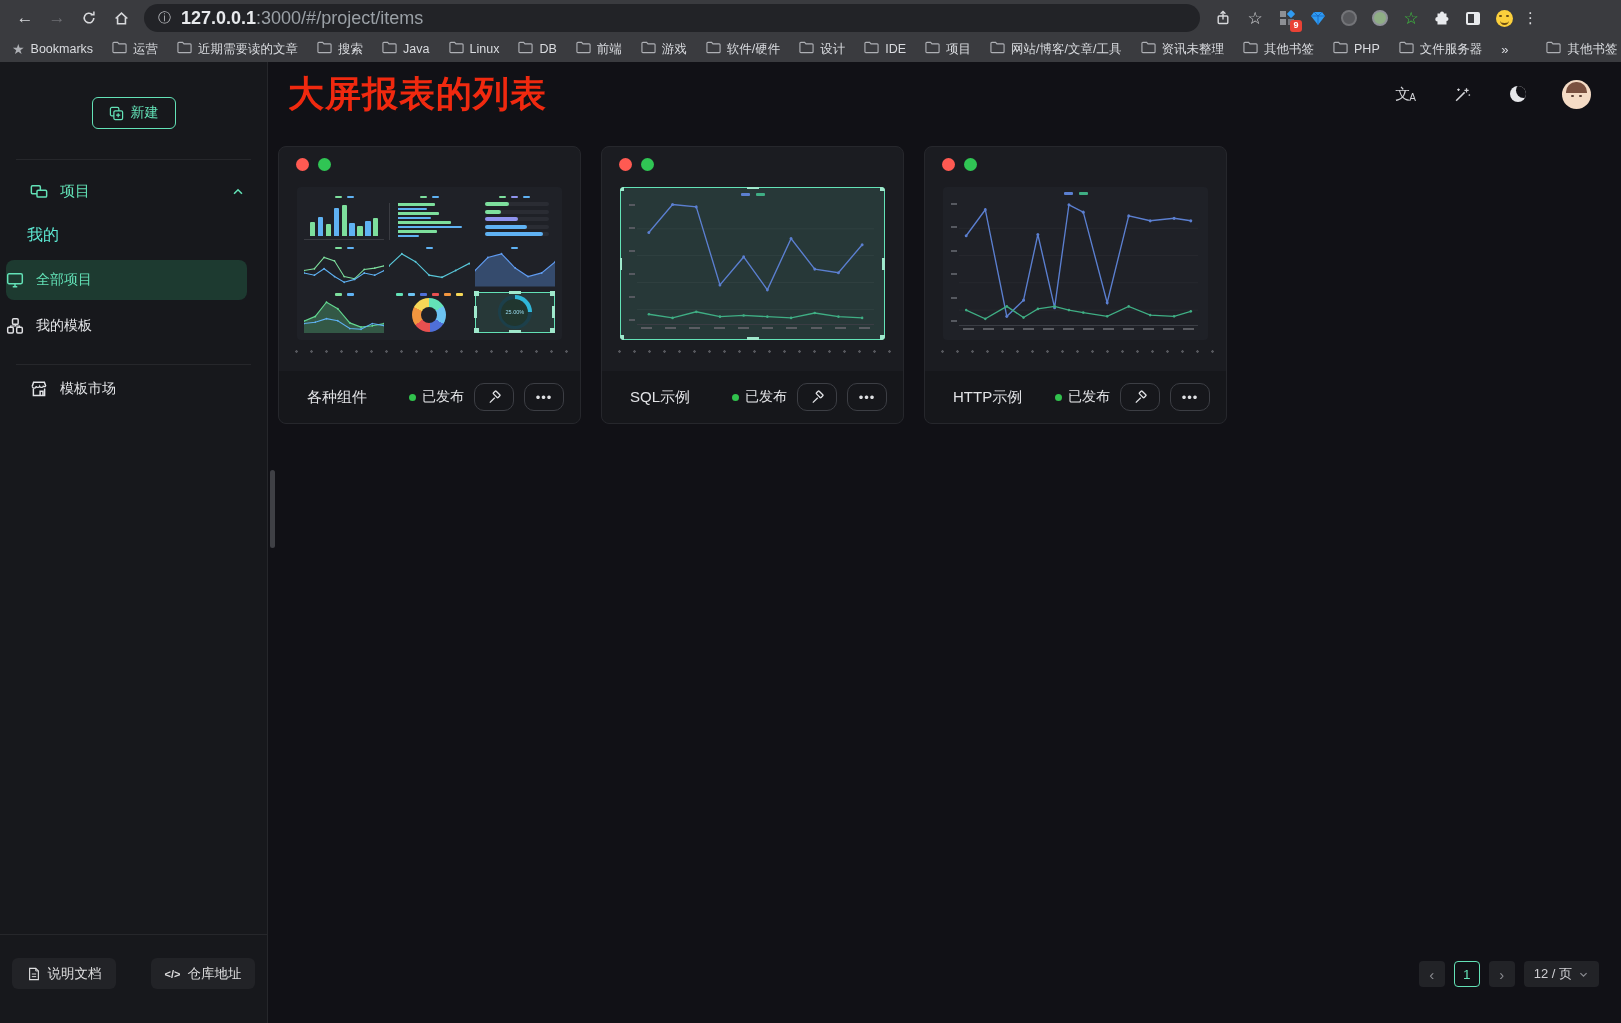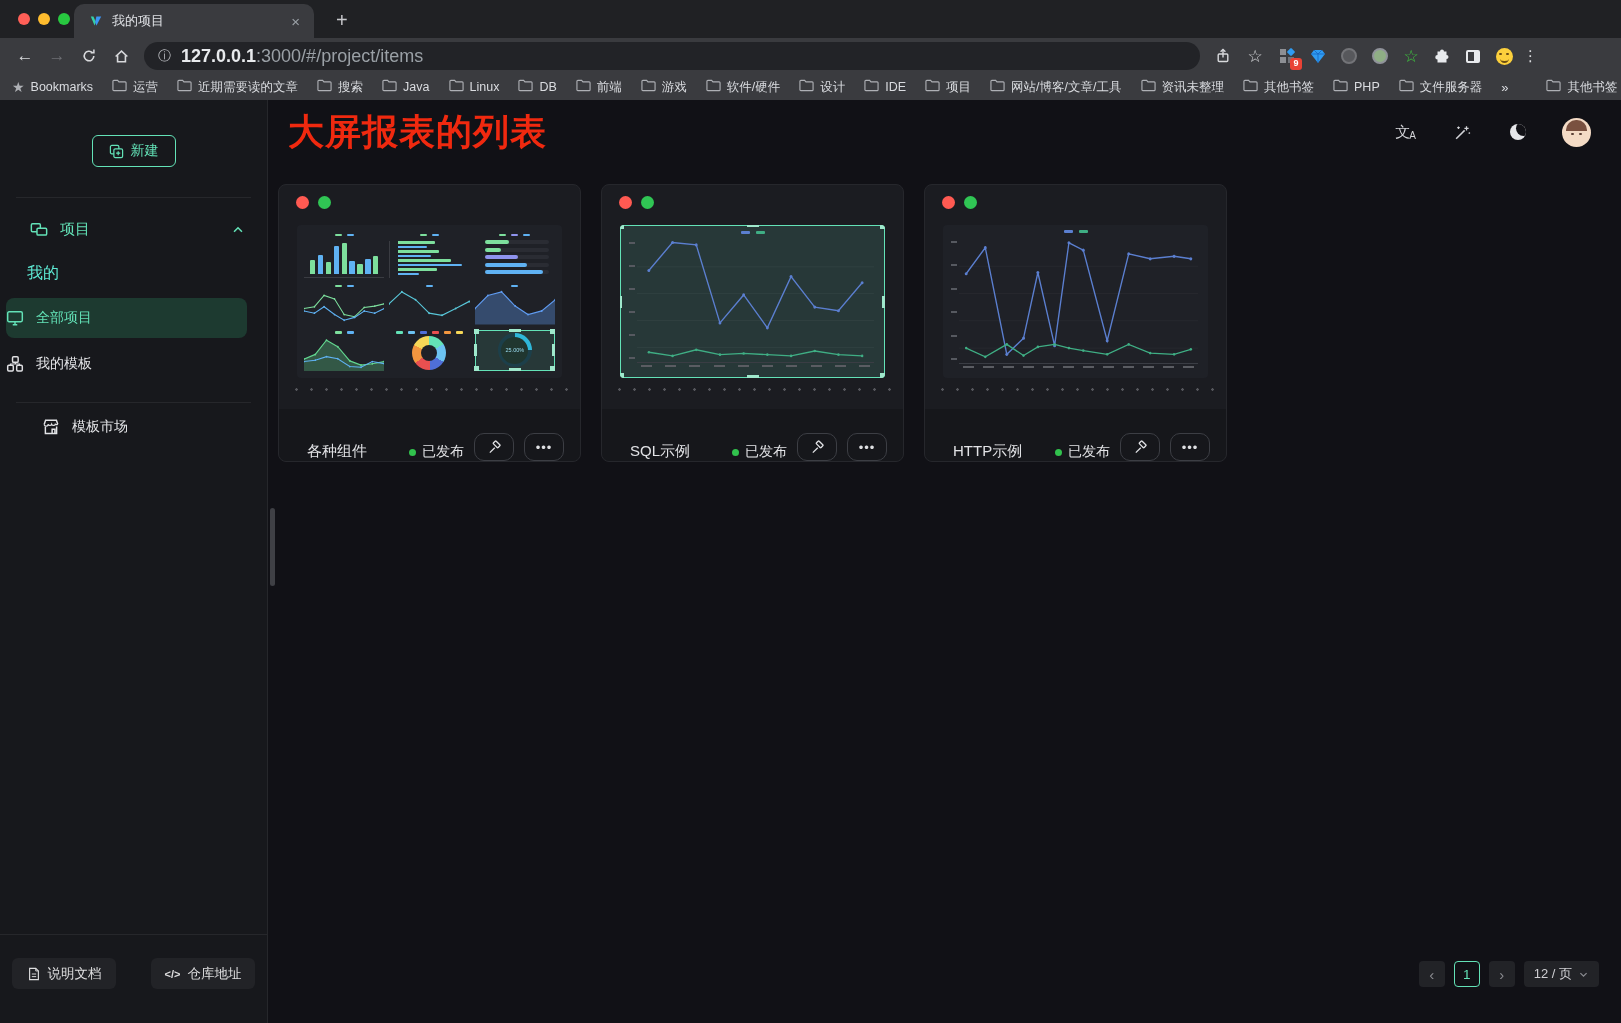--- a/index.html
+++ b/index.html
@@ -59,21 +59,21 @@
   .sidebar { width:268px; background:#17181c; border-right:1px solid #26272b; position:relative; flex:none; }
   .new-btn { margin:35px auto 0; width:84px; height:32px; border:1px solid #63e2b7; border-radius:6px;
     color:#63e2b7; font-size:14px; display:flex; align-items:center; justify-content:center; gap:7px; }
   .side-div { border-top:1px solid #26272b; margin:30px 16px 0; }
   .menu-head { display:flex; align-items:center; gap:12px; padding:22px 22px 0 30px; color:#63e2b7; font-size:15px; }
   .menu-head .chev { margin-left:auto; }
   .group-label { color:#5eead4; font-size:16px; padding:24px 0 0 27px; }
   .menu-item { height:40px; display:flex; align-items:center; gap:12px; 
     color:#e3e4e7; font-size:14px; margin:6px 20px 0 6px; border-radius:8px; }
   .menu-item.active { background:#1d3a30; color:#63e2b7; margin-top:14px; }
-  .menu-item.root { padding-left:42px; margin:4px 0 0 0; }
+  .menu-item.root { padding-left:30px; margin:4px 0 0 0; }
   .side-footer { position:absolute; left:0; right:0; bottom:0; border-top:1px solid #26272b;
     display:flex; justify-content:space-between; padding:23px 12px 34px; }
   .side-btn { width:104px; height:31px; background:#222327; border-radius:6px; color:#dededf; font-size:13.5px;
     display:flex; align-items:center; justify-content:center; gap:7px; }
 
   .main { flex:1; position:relative; background:#111116; min-width:0; }
   .main-header { height:64px; display:flex; align-items:center; padding:0 30px 0 20px; }
   .page-title { color:#f0290f; font-size:36px; letter-spacing:1px; }
   .header-icons { margin-left:auto; display:flex; align-items:center; gap:32px; color:#d3d4d8; }
   .hicon { width:24px; height:24px; display:flex; align-items:center; justify-content:center; }
@@ -87,21 +87,21 @@
 
   .cards { display:flex; gap:20px; padding:20px 12px 0 10px; }
   .card { width:303px; height:278px; background:#1b1c21; border:1px solid #26272c; border-radius:8px; position:relative; }
   .card-dots { position:absolute; top:11px; left:17px; display:flex; gap:9px; }
   .card-dots i { width:13px; height:13px; border-radius:50%; }
   .cd-red { background:#ff5a52; } .cd-green { background:#30c554; }
   .thumb { position:absolute; top:40px; left:18px; width:265px; height:153px; background:#1f2127; border-radius:4px; overflow:hidden; }
   .dotline { position:absolute; top:203px; left:10px; right:10px; height:3px;
     background-image:radial-gradient(circle,#55565c 1.1px,transparent 1.5px); background-size:15px 3px; background-repeat:repeat-x; }
   .card-footer { position:absolute; left:0; right:0; bottom:0; height:52px; background:#16171b;
-    border-radius:0 0 8px 8px; display:flex; align-items:flex-end; padding:0 16px; }
+    border-radius:0 0 8px 8px; display:flex; align-items:center; padding:0 16px; }
   .proj-name { color:#e2e3e6; font-size:15px; margin-left:12px; }
   .status { margin-left:auto; display:flex; align-items:center; gap:6px; color:#e2e3e6; font-size:14px; }
   .status i { width:7px; height:7px; border-radius:50%; background:#31c24d; }
   .mini-btn { width:40px; height:28px; border:1px solid #3c3e44; border-radius:10px; margin-left:10px;
     display:flex; align-items:center; justify-content:center; color:#dfe0e3; font-size:13px; letter-spacing:1px; }
 
   
   .grid9 { display:grid; grid-template-columns:repeat(3,1fr); grid-template-rows:repeat(3,1fr); gap:5px; padding:7px; }
   .cell { position:relative; display:flex; flex-direction:column; }
   .legend { display:flex; justify-content:center; gap:5px; height:6px; align-items:center; flex:none; }
@@ -146,36 +146,20 @@
   .pg-cur { width:26px; height:26px; border:1px solid #63e2b7; border-radius:4px; color:#63e2b7; font-size:13.5px;
     background:transparent; display:flex; align-items:center; justify-content:center; }
   .pg-size { height:26px; background:#222327; border-radius:4px; color:#cfcfd3; font-size:13px;
     display:flex; align-items:center; gap:6px; padding:0 10px; }
 </style>
 </head>
 <body>
 
 <div class="window">
 
-  <div class="tabstrip">
-    <div class="traffic">
-      <i class="t-close"></i>
-      <i class="t-min"></i>
-      <i class="t-zoom"></i>
-    </div>
-    <div class="tab">
-      <svg width="16" height="16" viewBox="0 0 20 20">
-        <path d="M3.5 4.5 L8.2 15.5 L9.8 11.2 L6.8 4.5 Z" fill="#35d0a5"></path>
-        <path d="M10.5 4.5 L16.5 4.5 L10.5 15.8 L8.9 11 Z" fill="#3b96f6"></path>
-      </svg>
-      <span class="tab-title">我的项目</span>
-      <span class="tab-close">×</span>
-    </div>
-    <div class="newtab">+</div>
-  </div>
 
   <div class="toolbar">
     <span class="nav-ic">←</span>
     <span class="nav-ic disabled">→</span>
     <span class="nav-ic">
       <svg width="16" height="16" viewBox="0 0 16 16" fill="none" stroke="#d8d9dc" stroke-width="1.6">
         <path d="M12.8 8a4.8 4.8 0 1 1-1.4-3.4"></path>
           <path d="M12.9 1.6 V4.8 H9.7" stroke-width="1.5"></path>
       </svg>
     </span>

